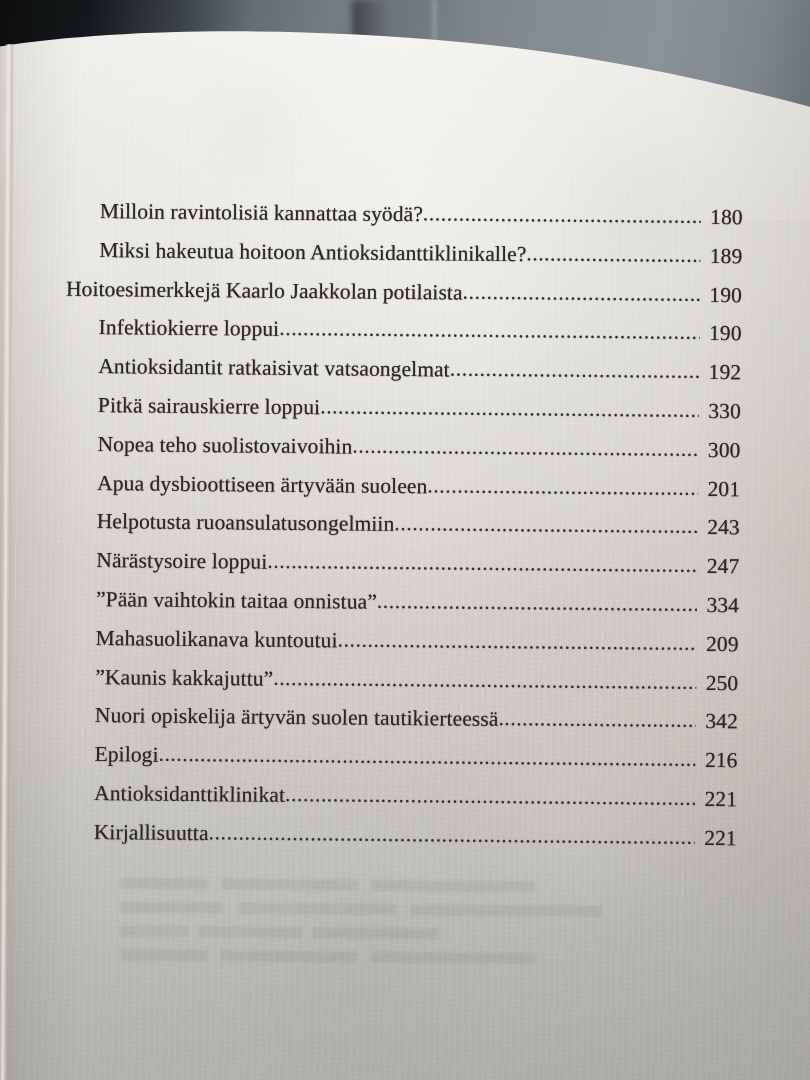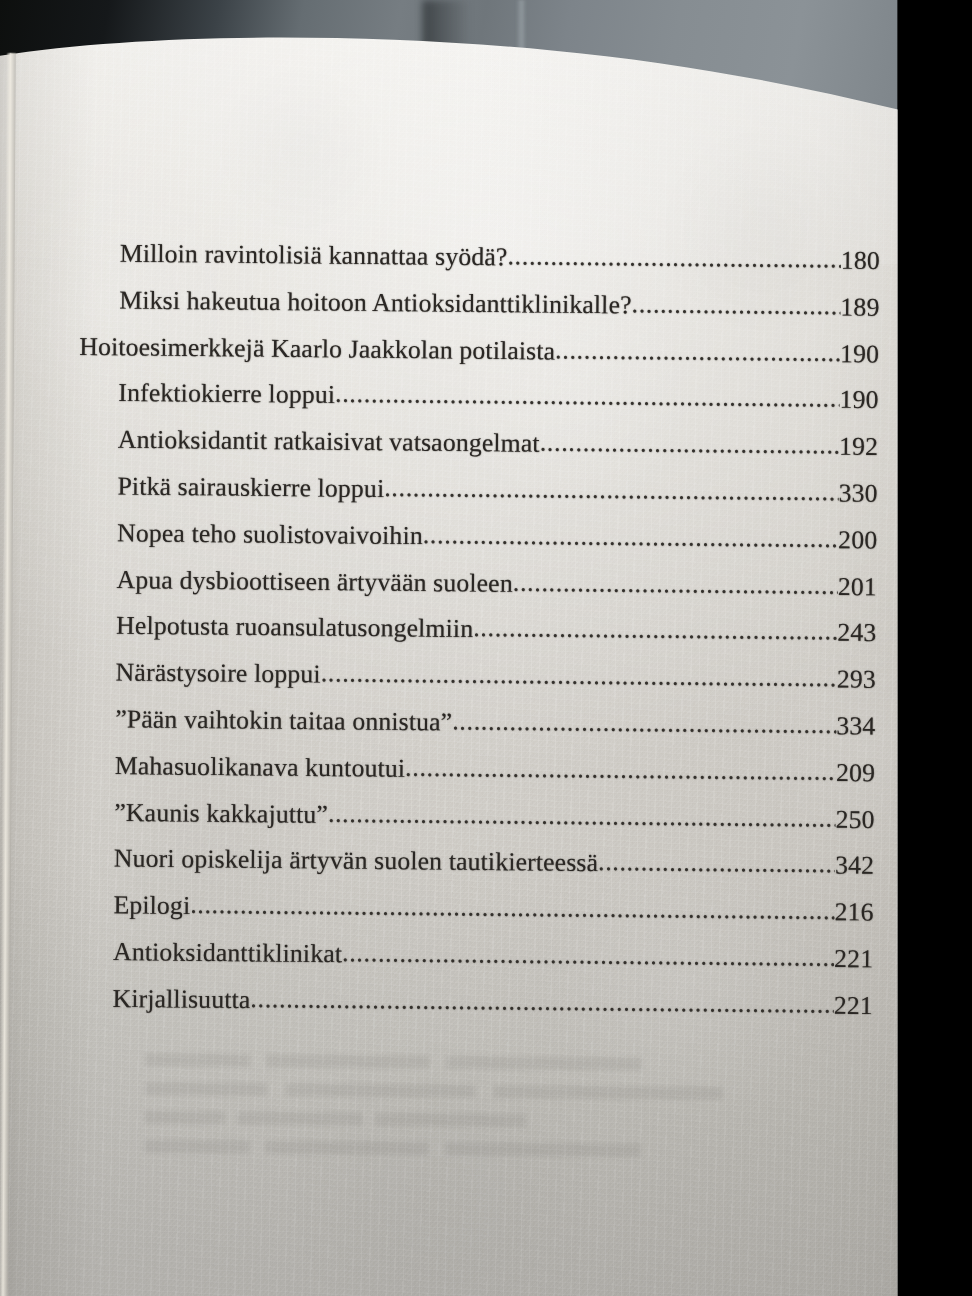--- a/index.html
+++ b/index.html
@@ -2,21 +2,21 @@
 <html><head>
 <meta charset="utf-8">
 <style>
   html, body {
     margin: 0;
     padding: 0;
     background: #000;
   }
   #photo {
     position: relative;
-    width: 748px;
+    width: 810px;
     height: 1080px;
     overflow: hidden;
     font-family: "Liberation Serif", "DejaVu Serif", serif;
   }
 
   
   .backdrop {
     position: absolute;
     inset: 0;
     background:
@@ -183,21 +183,21 @@
     letter-spacing: 0.6px;
     color: #33302c;
     position: relative;
     top: -1px;
   }
   .leader::after {
     content: "........................................................................................................................";
   }
   .pageno {
     flex: 0 0 auto;
-    text-align: left;
+    text-align: right;
     min-width: 42px;
   }
   .gap-wide .toc-title::after { content: " "; }
   .tight .leader { letter-spacing: 0.55px; }
 
   
   .showthrough {
     position: absolute;
     left: 120px;
     top: 880px;
@@ -273,36 +273,36 @@
         <span class="pageno">192</span>
       </div>
       <div class="toc-line indent gap-wide" style="top: 393px;">
         <span class="toc-title">Pitkä sairauskierre loppui</span>
         <span class="leader"></span>
         <span class="pageno">330</span>
       </div>
       <div class="toc-line indent gap-wide" style="top: 431.8px;">
         <span class="toc-title">Nopea teho suolistovaivoihin</span>
         <span class="leader"></span>
-        <span class="pageno">200</span>
+        <span class="pageno">300</span>
       </div>
       <div class="toc-line indent gap-wide" style="top: 470.6px;">
         <span class="toc-title">Apua dysbioottiseen ärtyvään suoleen</span>
         <span class="leader"></span>
         <span class="pageno">201</span>
       </div>
       <div class="toc-line indent gap-wide" style="top: 509.4px;">
         <span class="toc-title">Helpotusta ruoansulatusongelmiin</span>
         <span class="leader"></span>
         <span class="pageno">243</span>
       </div>
       <div class="toc-line indent gap-wide" style="top: 548.2px;">
         <span class="toc-title">Närästysoire loppui</span>
         <span class="leader"></span>
-        <span class="pageno">293</span>
+        <span class="pageno">247</span>
       </div>
       <div class="toc-line indent gap-wide" style="top: 587px;">
         <span class="toc-title">”Pään vaihtokin taitaa onnistua”</span>
         <span class="leader"></span>
         <span class="pageno">334</span>
       </div>
       <div class="toc-line indent gap-wide" style="top: 625.8px;">
         <span class="toc-title">Mahasuolikanava kuntoutui</span>
         <span class="leader"></span>
         <span class="pageno">209</span>

